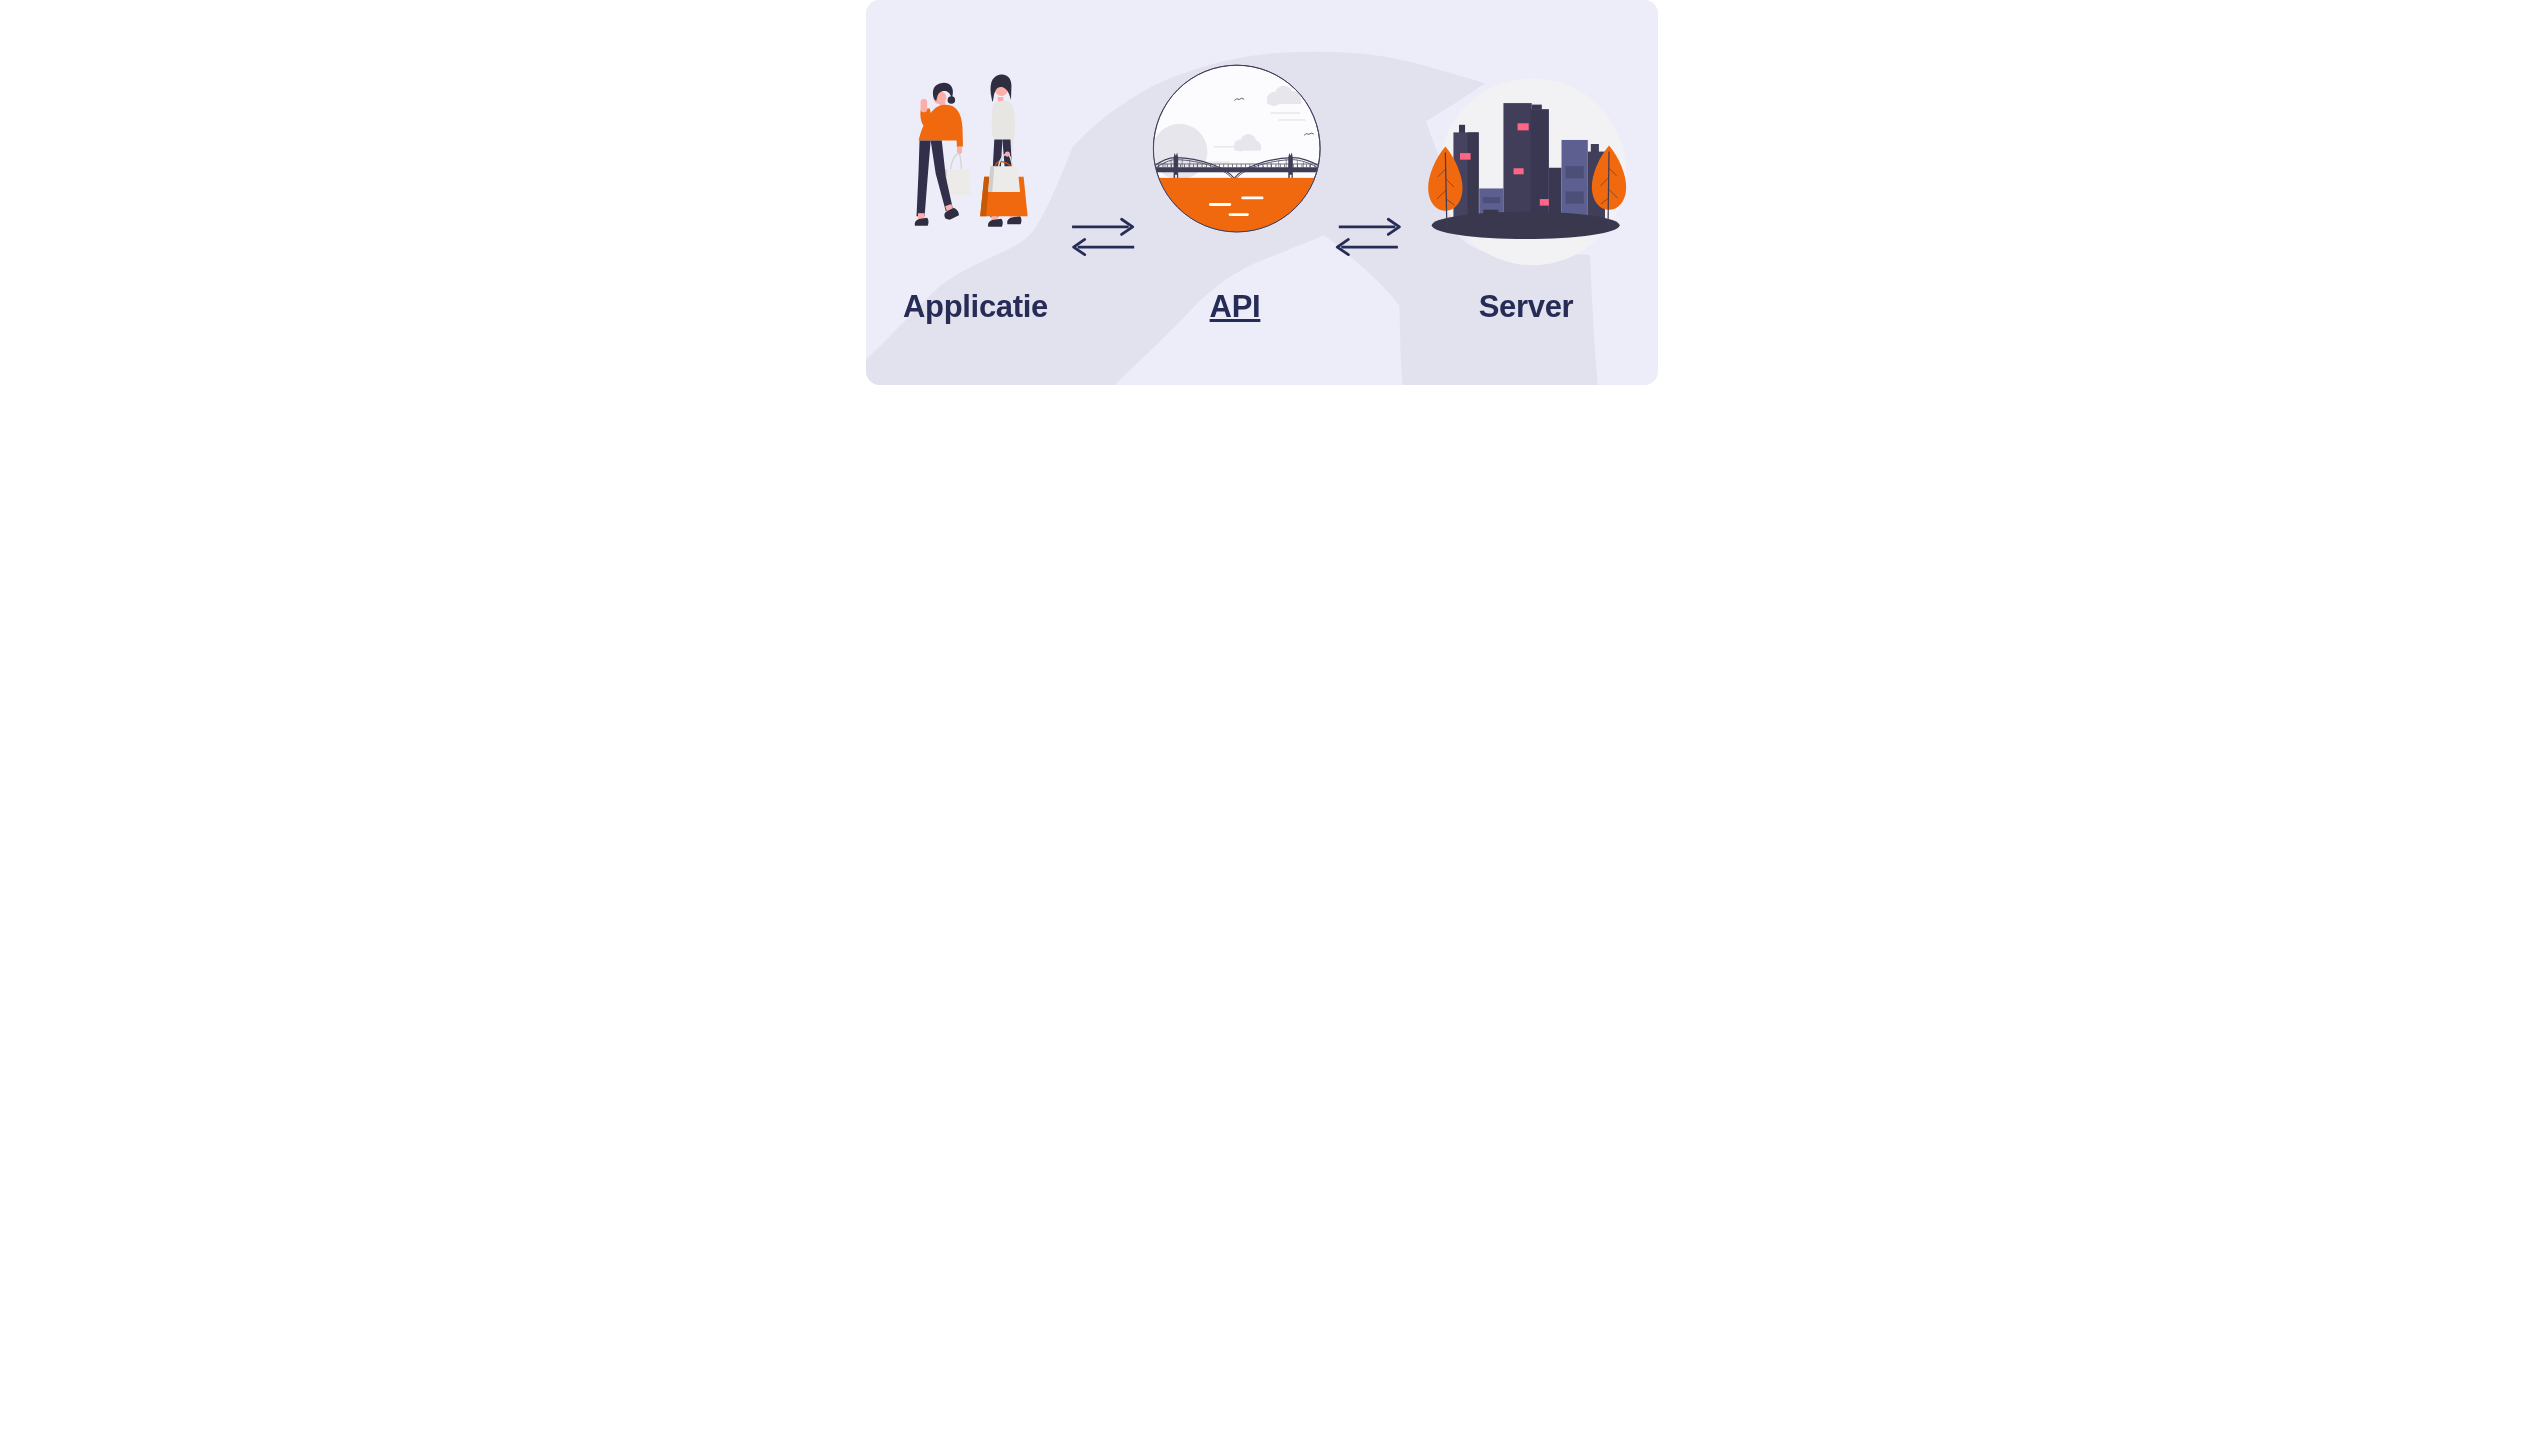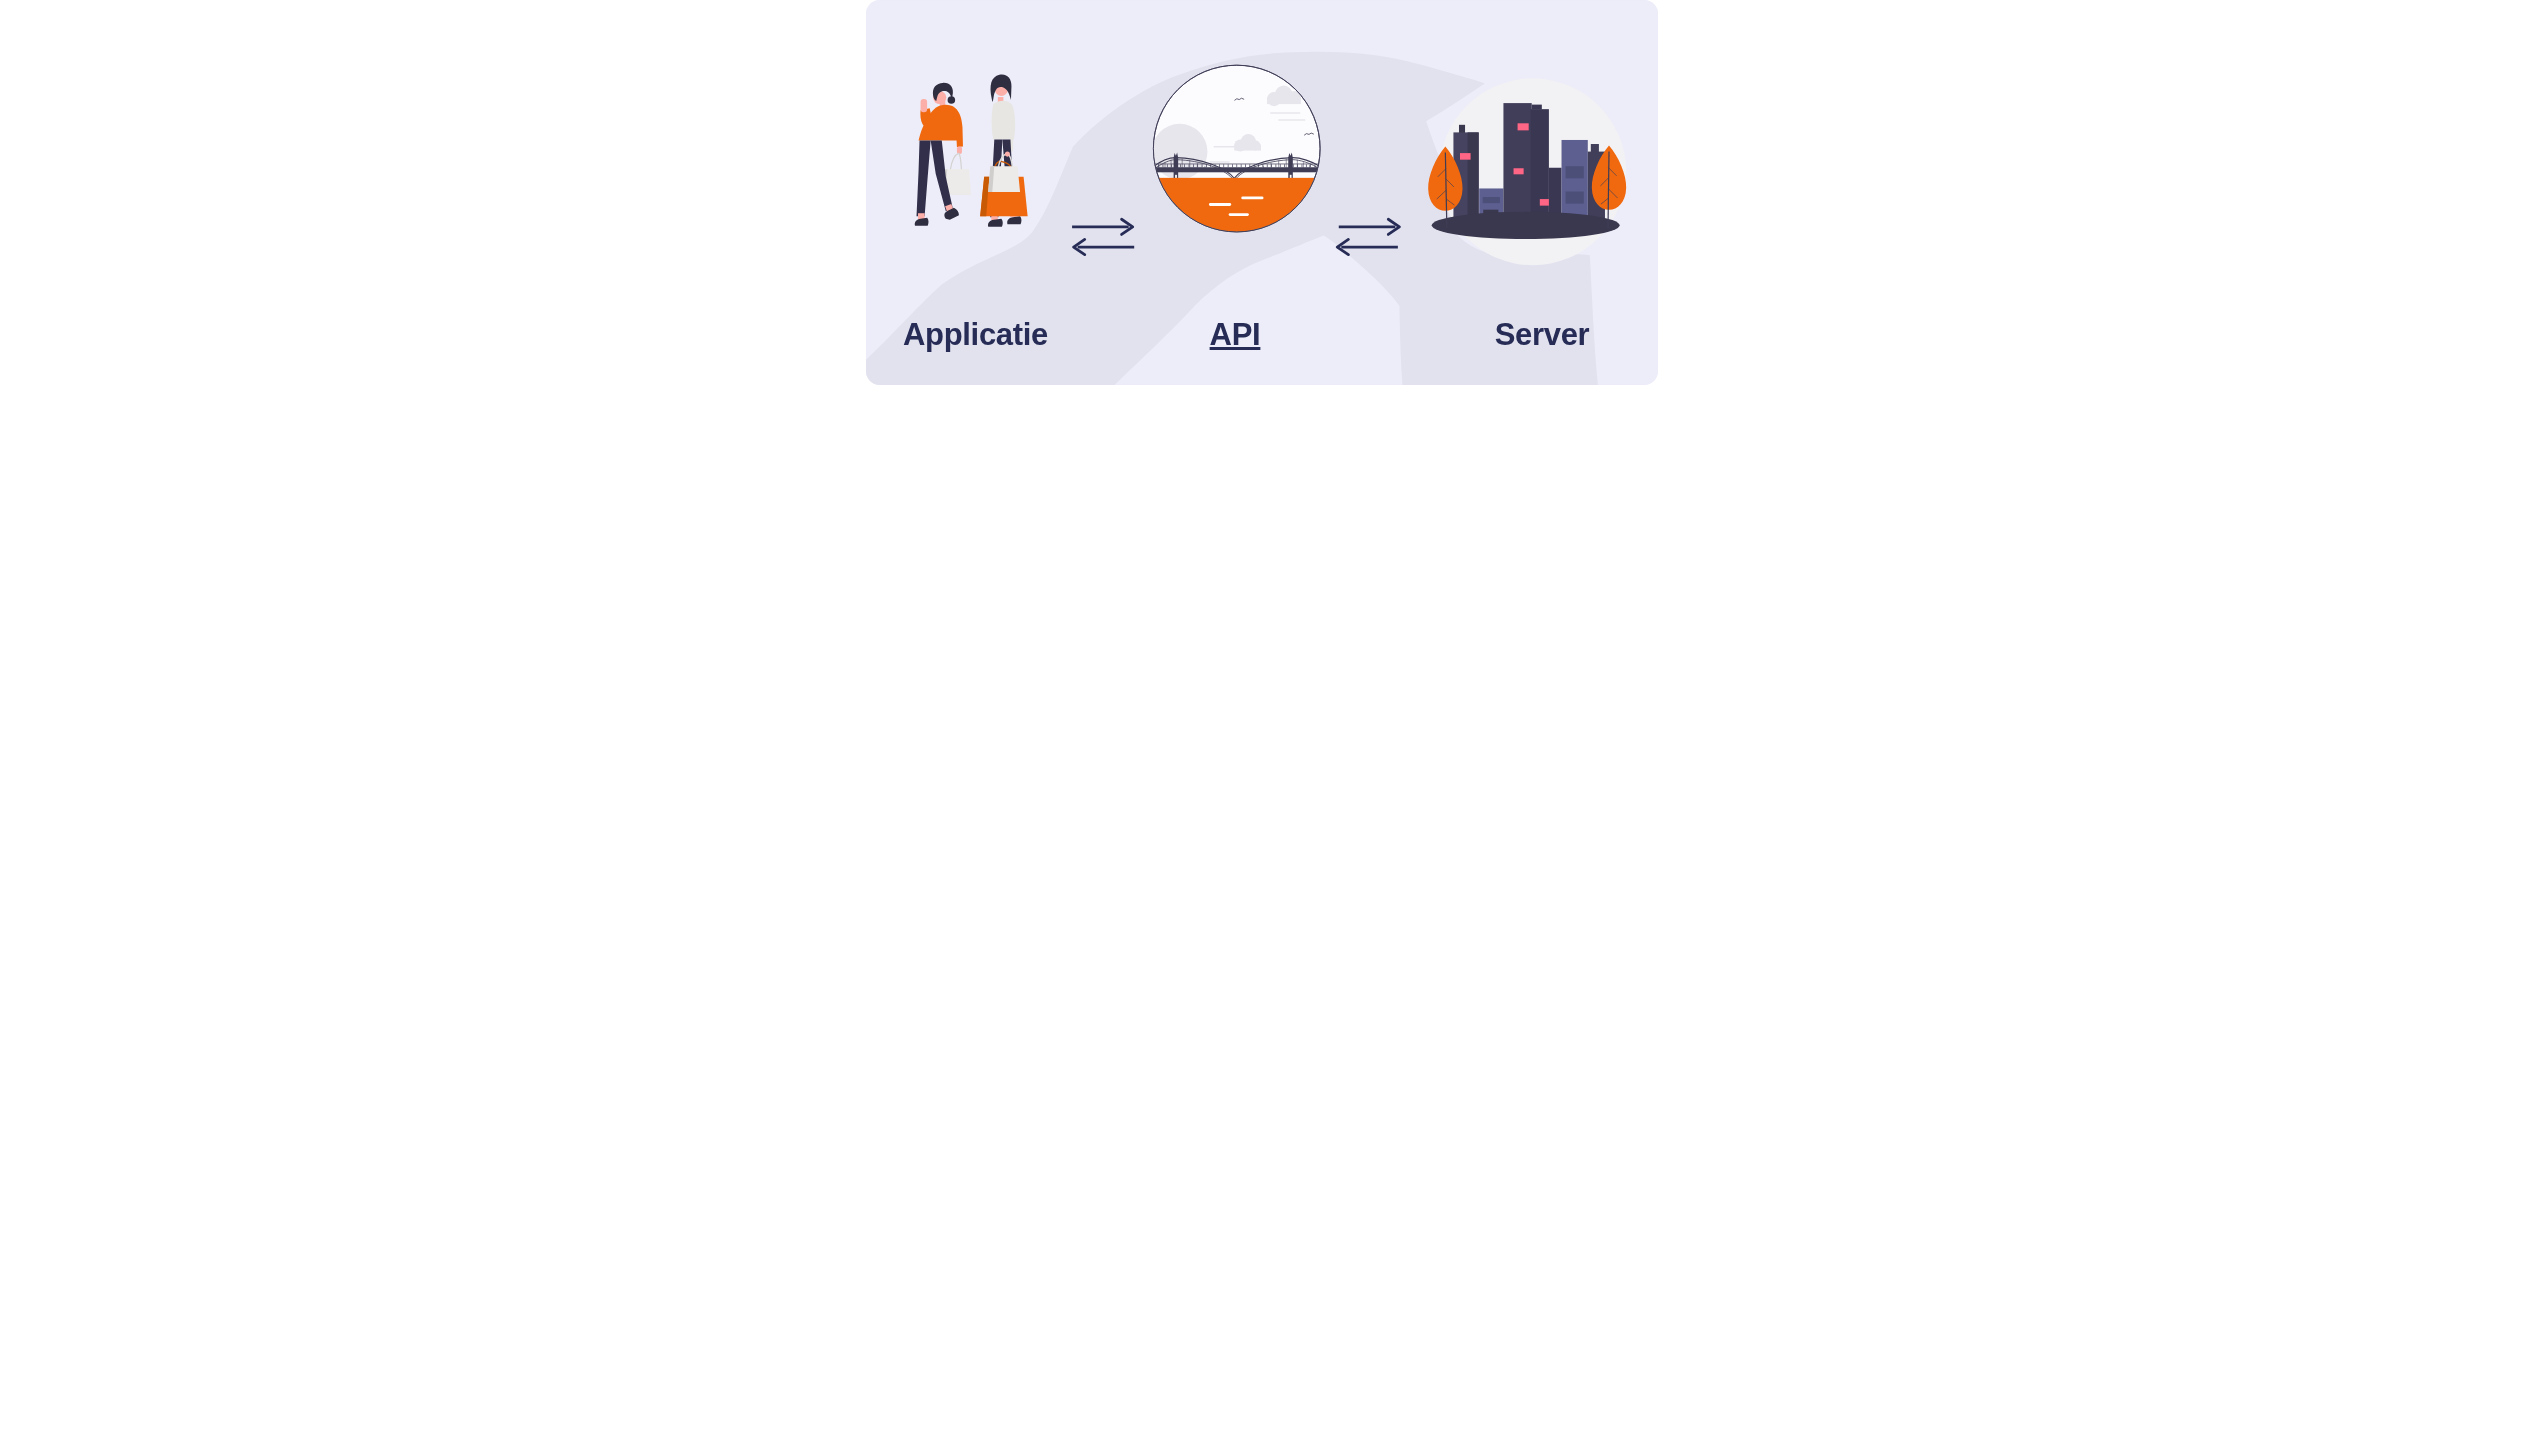--- a/index.html
+++ b/index.html
@@ -2,24 +2,24 @@
 <html style="font-size:8px"><head>
 <meta charset="utf-8">
 <style>
   html,body{margin:0;padding:0;background:#ffffff;}
   .stage{position:relative;width:792px;height:385px;margin:0 auto;background:#ffffff;
          font-family:"Liberation Sans", sans-serif;}
   .panel{position:absolute;inset:0;border-radius:14px;overflow:hidden;background:#EDEDF9;}
   .panel svg{position:absolute;left:0;top:0;display:block;}
   .node-label{position:absolute;width:212px;text-align:center;color:#262C55;
               font-weight:700;font-size:31px;letter-spacing:-0.3px;line-height:1;
-              user-select:none;white-space:nowrap;margin-top:28px;}
+              user-select:none;white-space:nowrap;}
   .label-applicatie{left:3.5px;top:291px;}
   .label-api{left:263px;top:291px;text-decoration:underline;}
-  .label-server{left:570px;top:291px;}
+  .label-server{left:554px;top:291px;}
 </style>
 </head>
 <body>
 
 <div class="stage">
   <div class="panel">
 
     <svg width="792" height="385" viewBox="0 0 1568 762" aria-hidden="true">
 
       <g>

